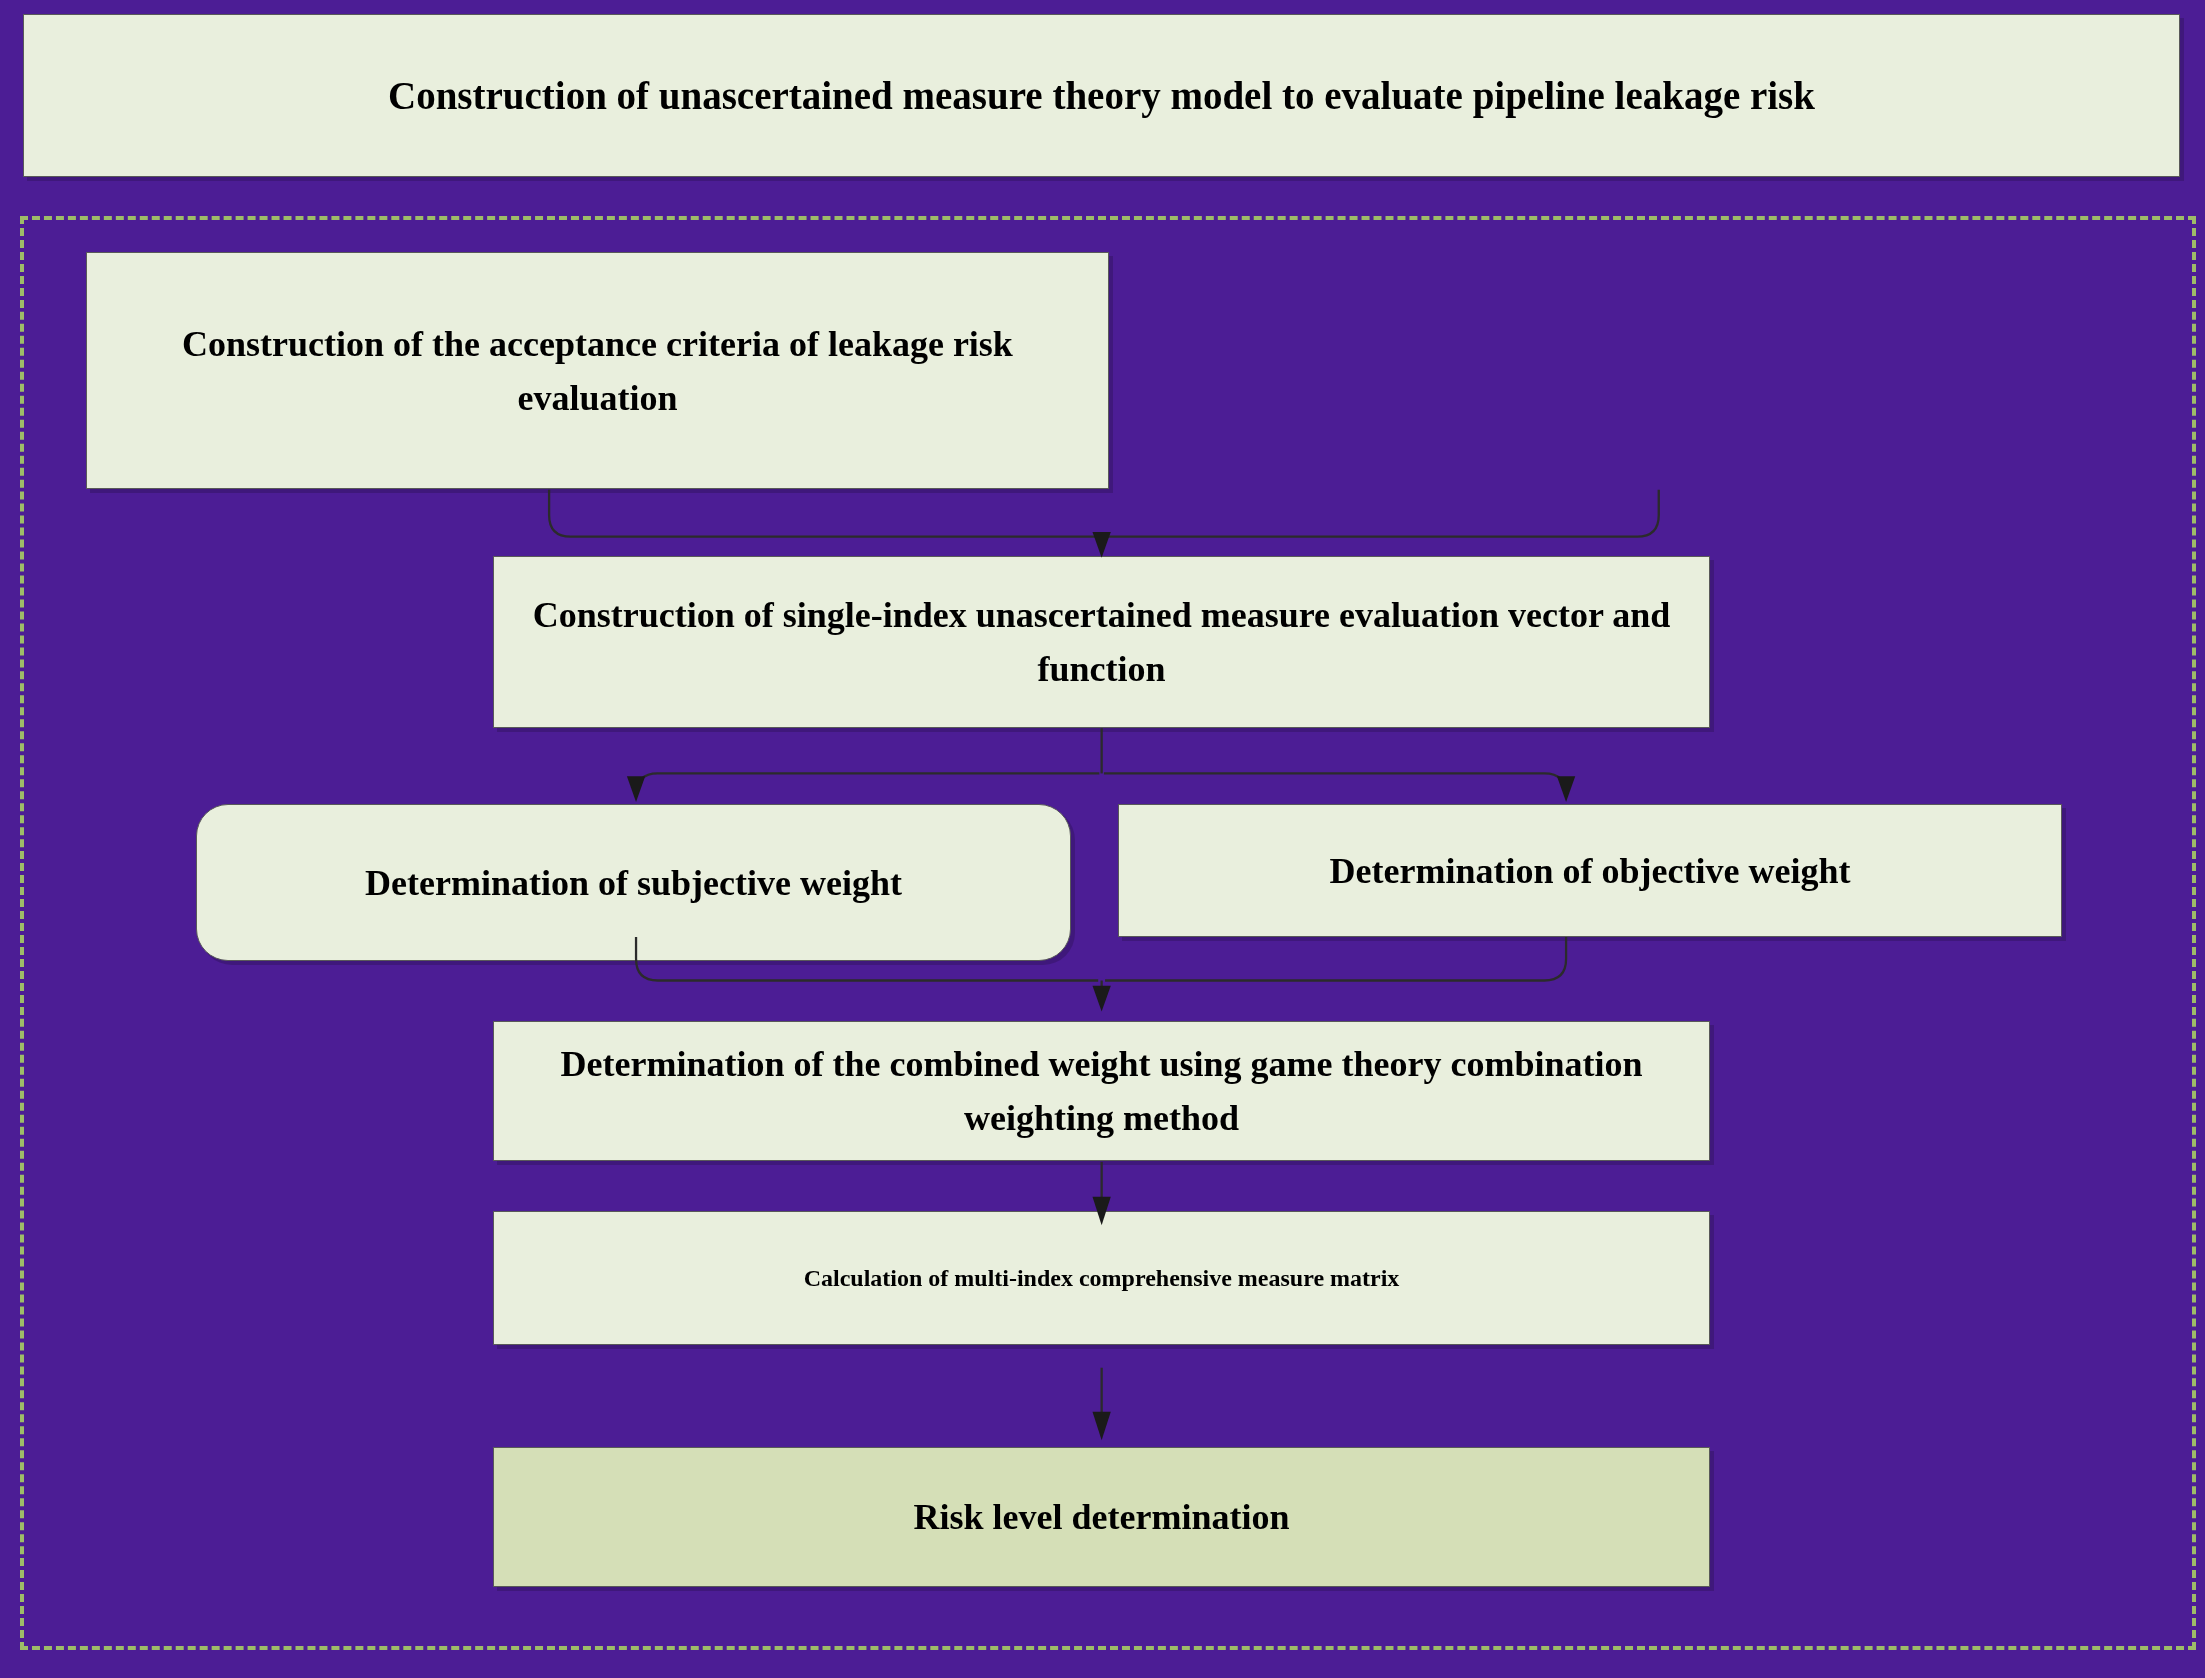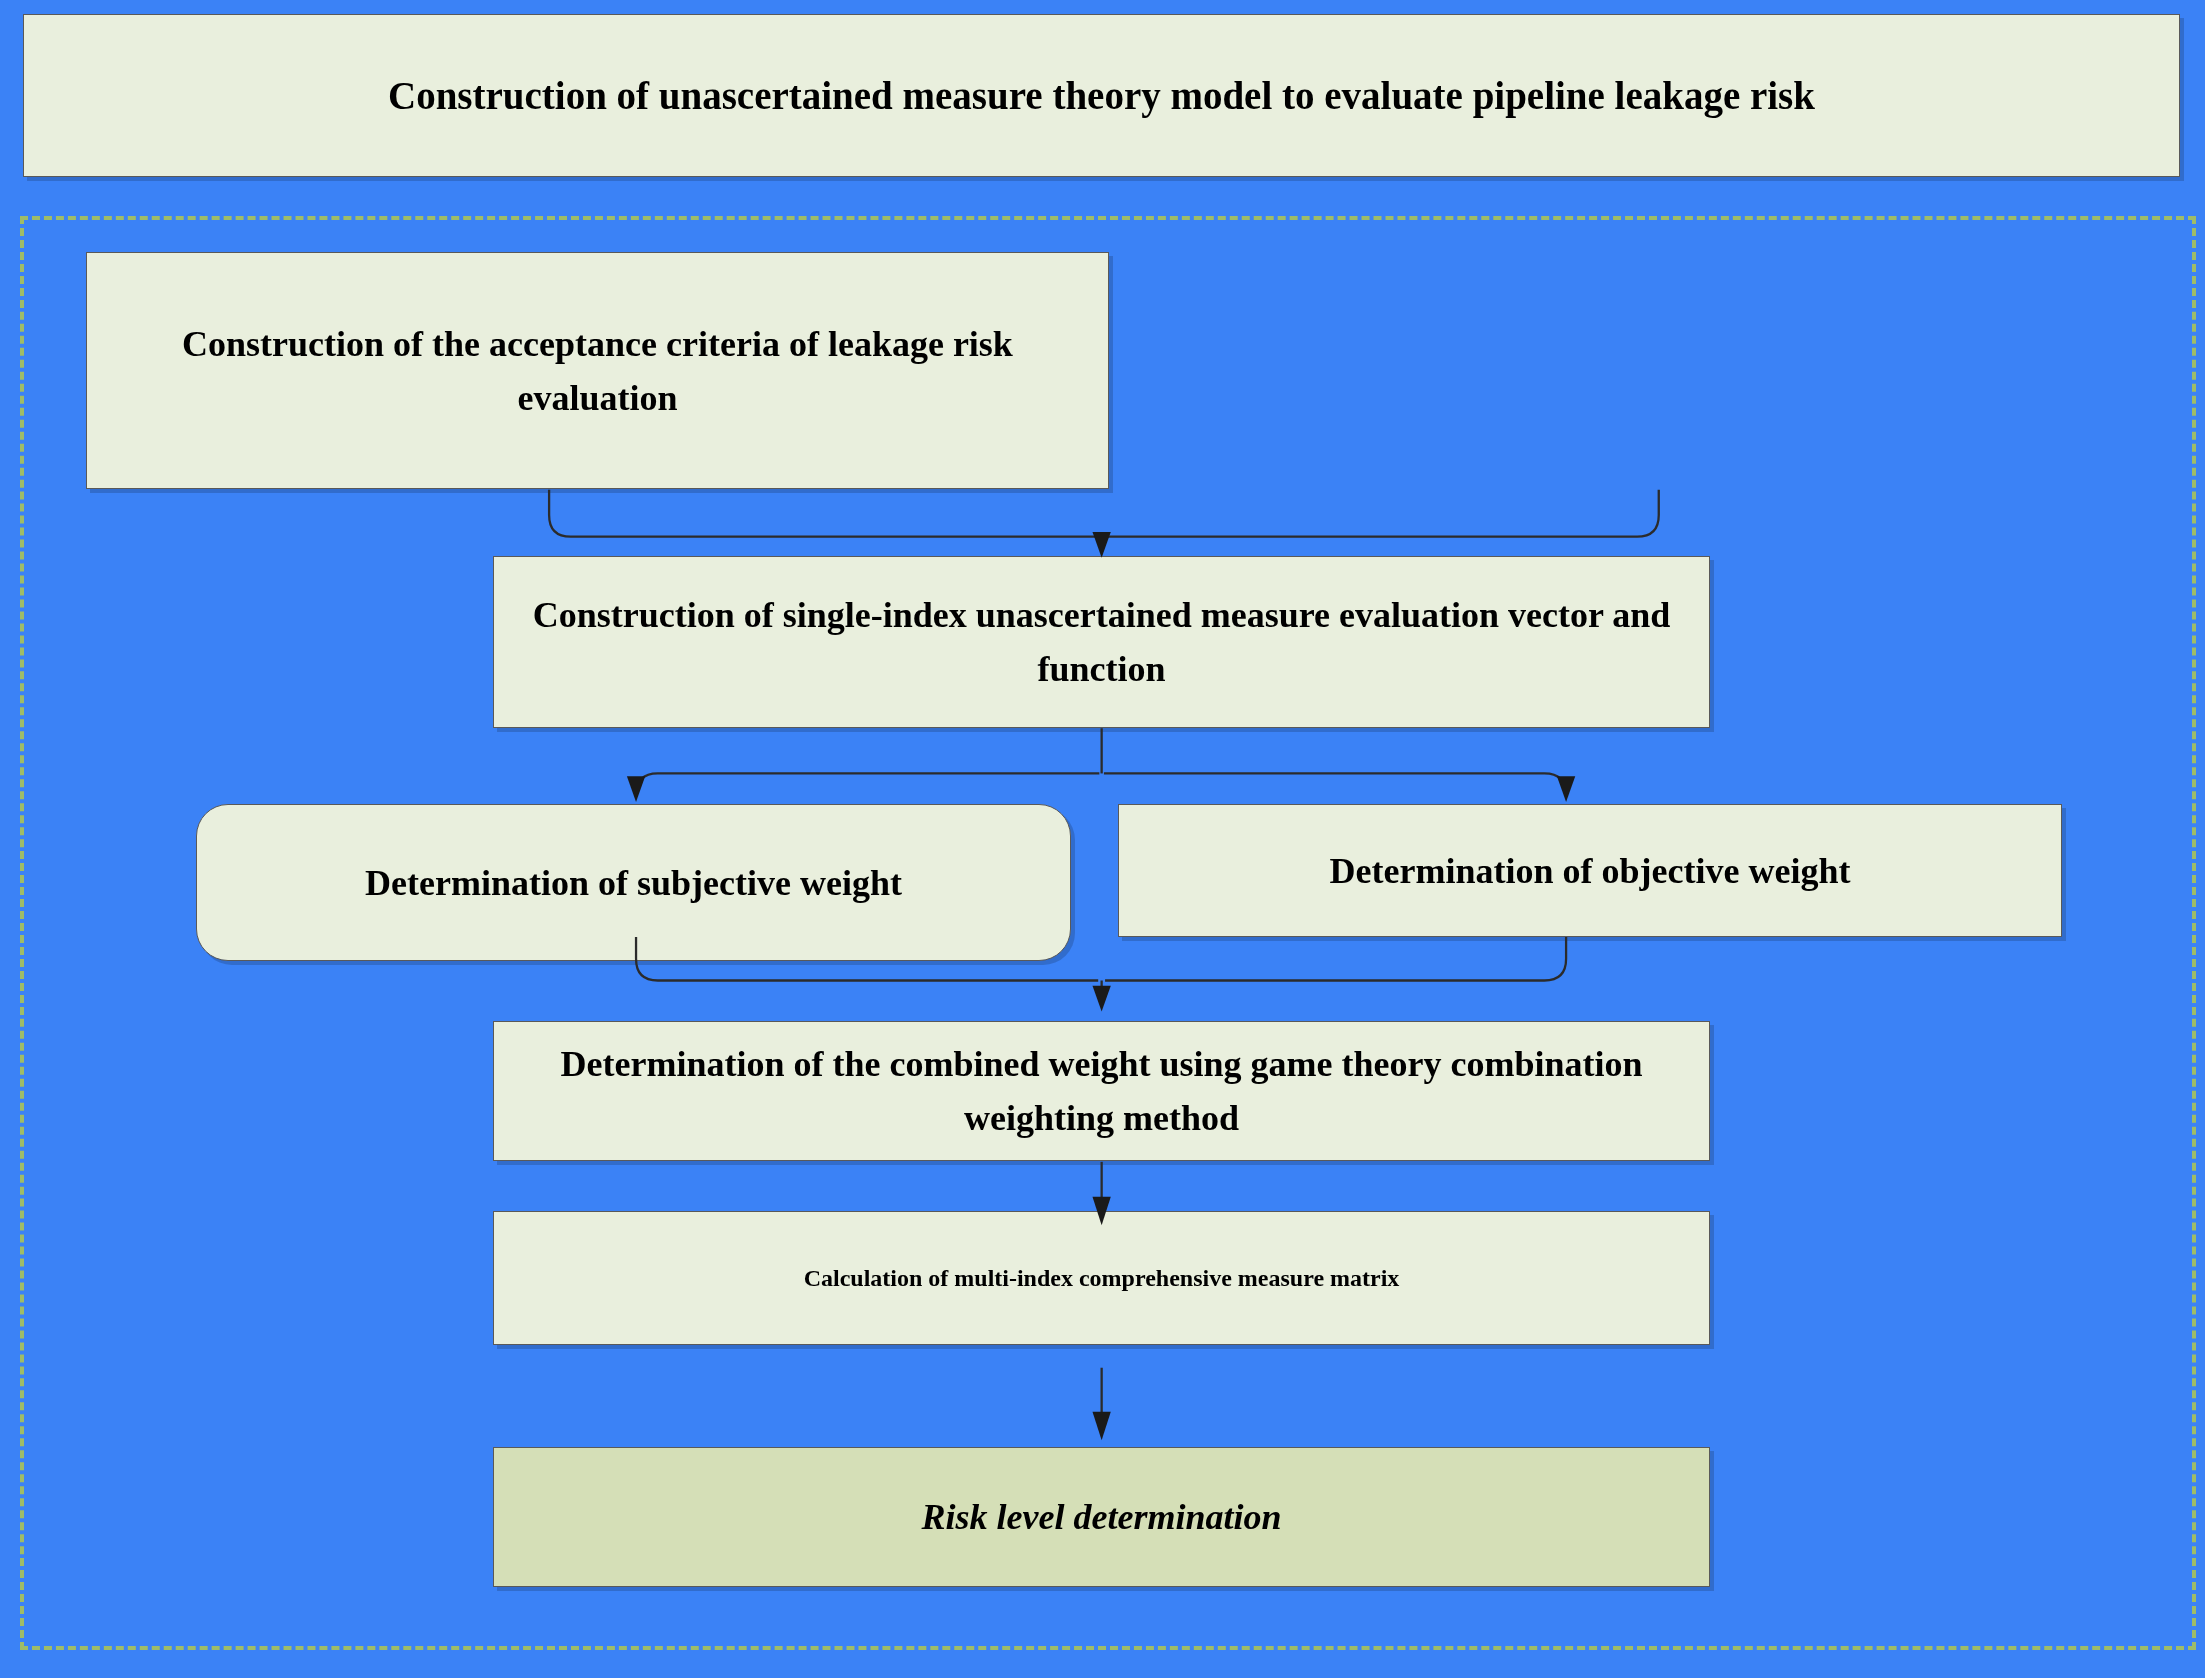--- a/index.html
+++ b/index.html
@@ -8,21 +8,21 @@
     padding: 0;
     background: #ffffff;
   }
   body {
     font-family: "Liberation Serif", "DejaVu Serif", serif;
   }
   #stage {
     position: relative;
     width: 2205px;
     height: 1679px;
-    background: #3b82f6;
+    background: #4c1d95;
     overflow: hidden;
   }
 
   
   .box {
     position: absolute;
     box-sizing: border-box;
     background: #E9EFDD;
     border: 1.7px solid #595959;
     display: flex;
@@ -120,21 +120,20 @@
     font-size: 24px;
     justify-content: center;
   }
   #box-risk-level {
     left: 493px;
     top: 1447px;
     width: 1217px;
     height: 140px;
     font-size: 36px;
     background: #D5DFB7;
-    font-style: italic;
   }
 
   
   #connectors {
     position: absolute;
     left: 0;
     top: 0;
     width: 2205px;
     height: 1679px;
     pointer-events: none;

